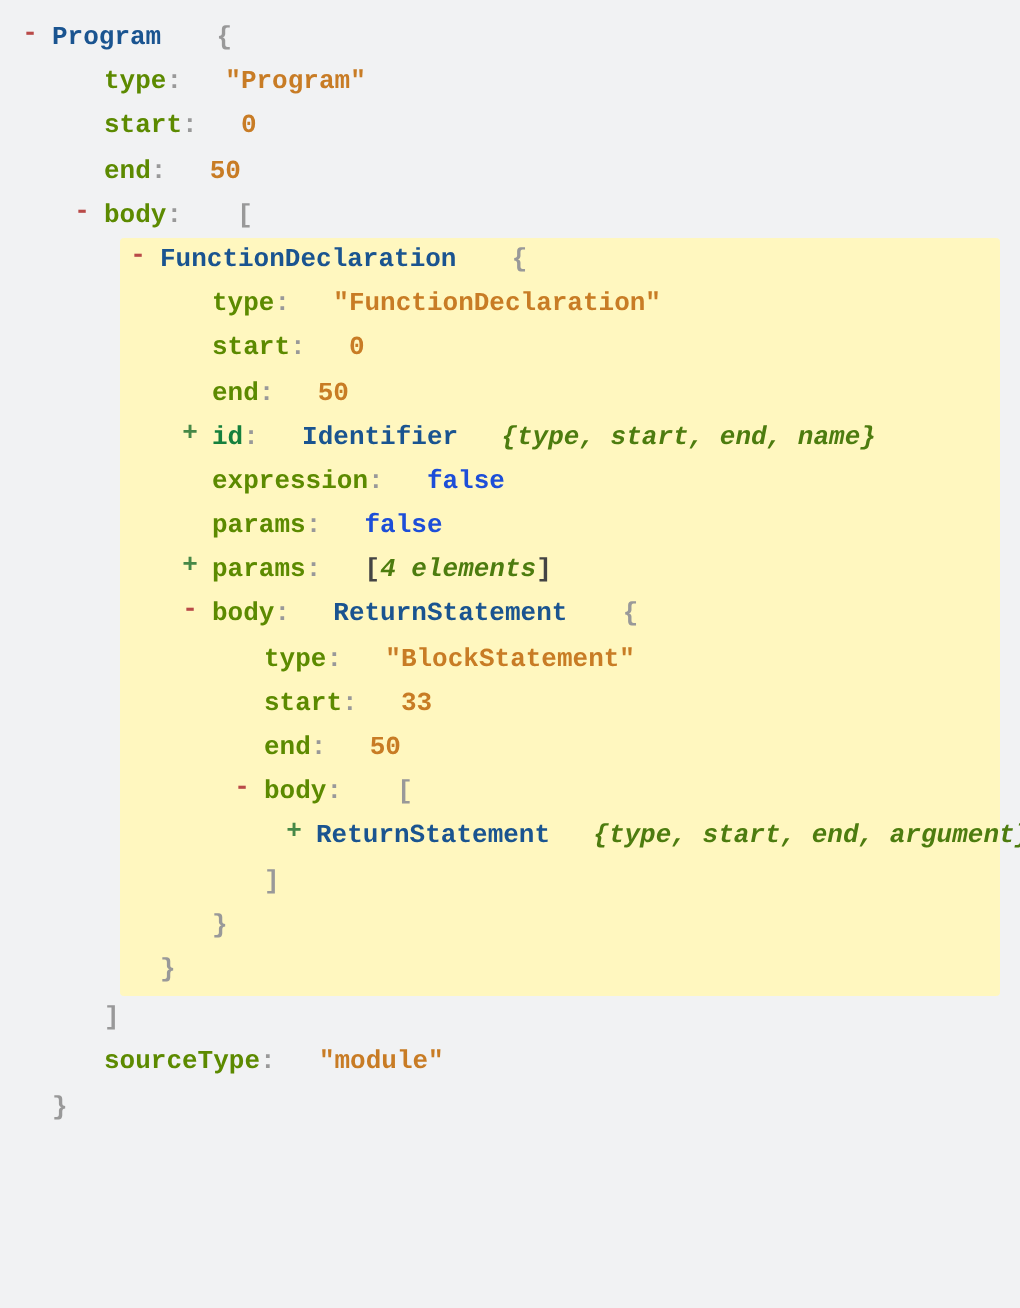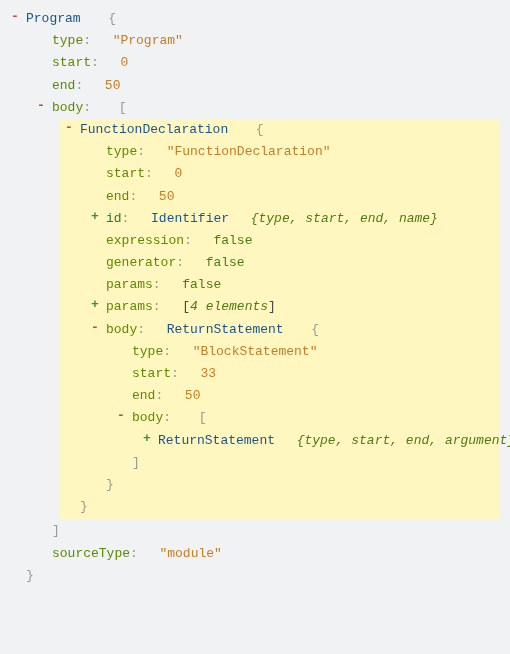--- a/index.html
+++ b/index.html
@@ -31,30 +31,31 @@
     color: #777;
     cursor: pointer;
     user-select: none;
     font-weight: bold;
   }
   .toggle.minus { color: #b94a48; }
   .toggle.plus { color: #468847; }
   .row {
     padding: 2px 0;
     white-space: nowrap;
+    font-weight: bold;
   }
   .children {
     padding-left: 8px;
   }
   .typeName { color: #1a5490; }
   .key { color: #5c8a00; }
   .key.id { color: #15803d; }
   .string { color: #c87c25; }
   .num { color: #c87c25; }
-  .bool { color: #4d7c0f; }
+  .bool { color: #1d4ed8; }
   .brace, .bracket, .colon, .punc { color: #999; }
   .brace.dark, .bracket.dark { color: #444; }
   .summary { color: #4d7c0f; font-style: italic; }
   .hl {
     background: #fff7bf;
   }
   .hlwrap {
     background: #fff7bf;
     border-radius: 2px;
     padding: 0 2px 2px 2px;
@@ -155,27 +156,20 @@
               </div>
 
               <div class="node">
                 <div class="row">
                   <span class="key">expression</span><span class="colon">:</span>
                   <span class="sp"></span>
                   <span class="bool">false</span>
                 </div>
               </div>
 
-              <div class="node">
-                <div class="row">
-                  <span class="key">generator</span><span class="colon">:</span>
-                  <span class="sp"></span>
-                  <span class="bool">false</span>
-                </div>
-              </div>
 
               <div class="node">
                 <div class="row">
                   <span class="key">params</span><span class="colon">:</span>
                   <span class="sp"></span>
                   <span class="bool">false</span>
                 </div>
               </div>
 
               <div class="node">

